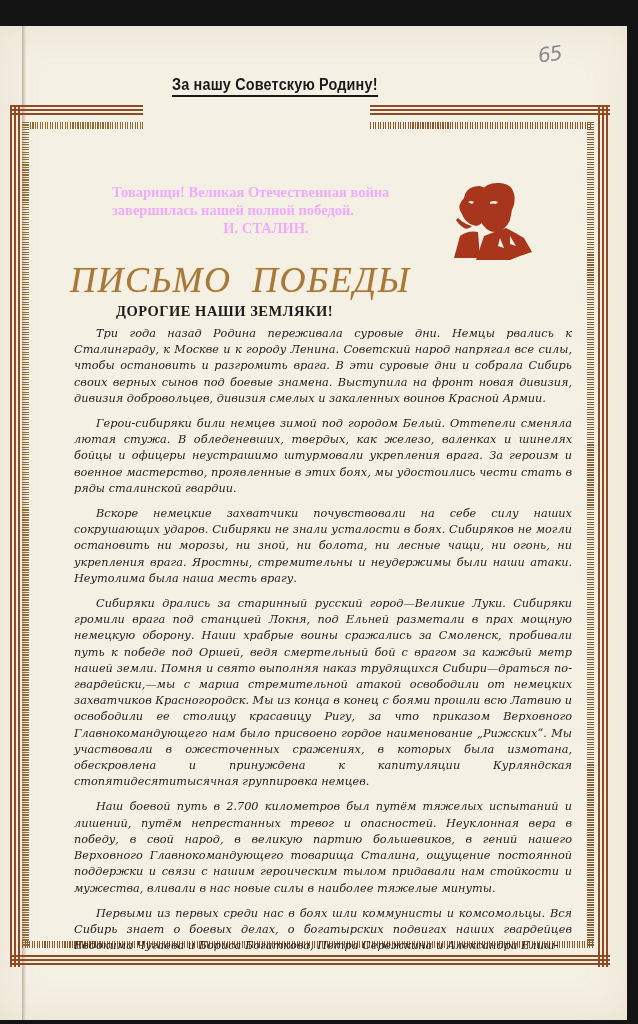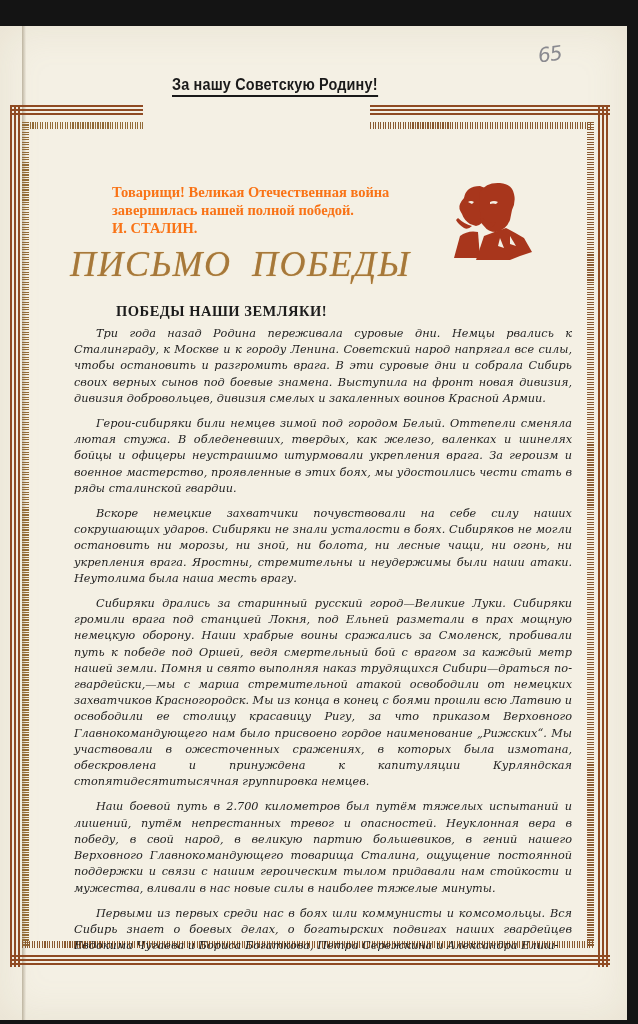--- a/index.html
+++ b/index.html
@@ -52,30 +52,30 @@
     background:repeating-linear-gradient(to bottom,#8a5a30 0 1px,transparent 1px 2.5px); }
   .frame-hatch-right { left:587px; top:122px; width:7px; height:825px;
     background:repeating-linear-gradient(to bottom,#8a5a30 0 1px,transparent 1px 2.5px); }
   .frame-hatch-bottom { left:22px; top:941px; width:572px; height:7px;
     background:repeating-linear-gradient(to right,#8a5a30 0 1px,transparent 1px 2.5px); }
   .gold { filter:saturate(0.9) hue-rotate(8deg) brightness(1.15); }
 
   .quote {
     position:absolute; left:112px; top:183px; width:320px;
     font-family:"Liberation Serif", serif; font-weight:bold; font-size:14.5px;
-    color:#f97316; line-height:18px;
+    color:#f0abfc; line-height:18px;
   }
-  .quote .author { display:block; text-align:left; padding-right:12px;font-family:Liberation Serif, serif; }
+  .quote .author { display:block; text-align:center; padding-right:12px;font-family:Liberation Serif, serif; }
 
   .portrait {
     position:absolute; left:450px; top:180px; width:90px; height:82px;
   }
 
   .title {
-    position:absolute; left:70px; top:243px;
+    position:absolute; left:70px; top:259px;
     font-family:"Liberation Serif", serif; font-style:italic;
     font-size:36px; color:#a6783a; letter-spacing:1.5px; word-spacing:10px;
     text-shadow:0 0 1px #d8b070;
   }
   .salutation {
     position:absolute; left:116px; top:303px;
     font-family:"Liberation Serif", serif; font-weight:bold;
     font-size:14.5px; color:#1c1c1c; letter-spacing:0.5px;
   }
 
@@ -128,21 +128,21 @@
     <g fill="#f4f0e4">
       <path d="M40 22 Q44 20 48 22 L46 24 Q43 23 40 24 Z"></path>
       <path d="M18 22 Q21 20 24 22 L22 24 Z"></path>
       <path d="M50 58 L54 68 L48 66 Z"></path>
       <path d="M60 56 L66 66 L60 64 Z"></path>
     </g>
   </svg>
 </div>
 
 <div class="title">ПИСЬМО ПОБЕДЫ</div>
-<div class="salutation">ПОБЕДЫ НАШИ ЗЕМЛЯКИ!</div>
+<div class="salutation">ДОРОГИЕ НАШИ ЗЕМЛЯКИ!</div>
 
 <div class="body-text">
   <p>Три года назад Родина переживала суровые дни. Немцы рвались к Сталинграду, к Москве и к городу Ленина. Советский народ напрягал все силы, чтобы остановить и разгромить врага. В эти суровые дни и собрала Сибирь своих верных сынов под боевые знамена. Выступила на фронт новая дивизия, дивизия добровольцев, дивизия смелых и закаленных воинов Красной Армии.</p>
   <p>Герои-сибиряки били немцев зимой под городом Белый. Оттепели сменяла лютая стужа. В обледеневших, твердых, как железо, валенках и шинелях бойцы и офицеры неустрашимо штурмовали укрепления врага. За героизм и военное мастерство, проявленные в этих боях, мы удостоились чести стать в ряды сталинской гвардии.</p>
   <p>Вскоре немецкие захватчики почувствовали на себе силу наших сокрушающих ударов. Сибиряки не знали усталости в боях. Сибиряков не могли остановить ни морозы, ни зной, ни болота, ни лесные чащи, ни огонь, ни укрепления врага. Яростны, стремительны и неудержимы были наши атаки. Неутолима была наша месть врагу.</p>
   <p>Сибиряки дрались за старинный русский город—Великие Луки. Сибиряки громили врага под станцией Локня, под Ельней разметали в прах мощную немецкую оборону. Наши храбрые воины сражались за Смоленск, пробивали путь к победе под Оршей, ведя смертельный бой с врагом за каждый метр нашей земли. Помня и свято выполняя наказ трудящихся Сибири—драться по-гвардейски,—мы с марша стремительной атакой освободили от немецких захватчиков Красногородск. Мы из конца в конец с боями прошли всю Латвию и освободили ее столицу красавицу Ригу, за что приказом Верховного Главнокомандующего нам было присвоено гордое наименование „Рижских“. Мы участвовали в ожесточенных сражениях, в которых была измотана, обескровлена и принуждена к капитуляции Курляндская стопятидесятитысячная группировка немцев.</p>
   <p>Наш боевой путь в 2.700 километров был путём тяжелых испытаний и лишений, путём непрестанных тревог и опасностей. Неуклонная вера в победу, в свой народ, в великую партию большевиков, в гений нашего Верховного Главнокомандующего товарища Сталина, ощущение постоянной поддержки и связи с нашим героическим тылом придавали нам стойкости и мужества, вливали в нас новые силы в наиболее тяжелые минуты.</p>
   <p>Первыми из первых среди нас в боях шли коммунисты и комсомольцы. Вся Сибирь знает о боевых делах, о богатырских подвигах наших гвардейцев Евдокима Чугаева и Бориса Богаткова, Петра Сережкина и Александра Елиш-</p>
 </div>
 

